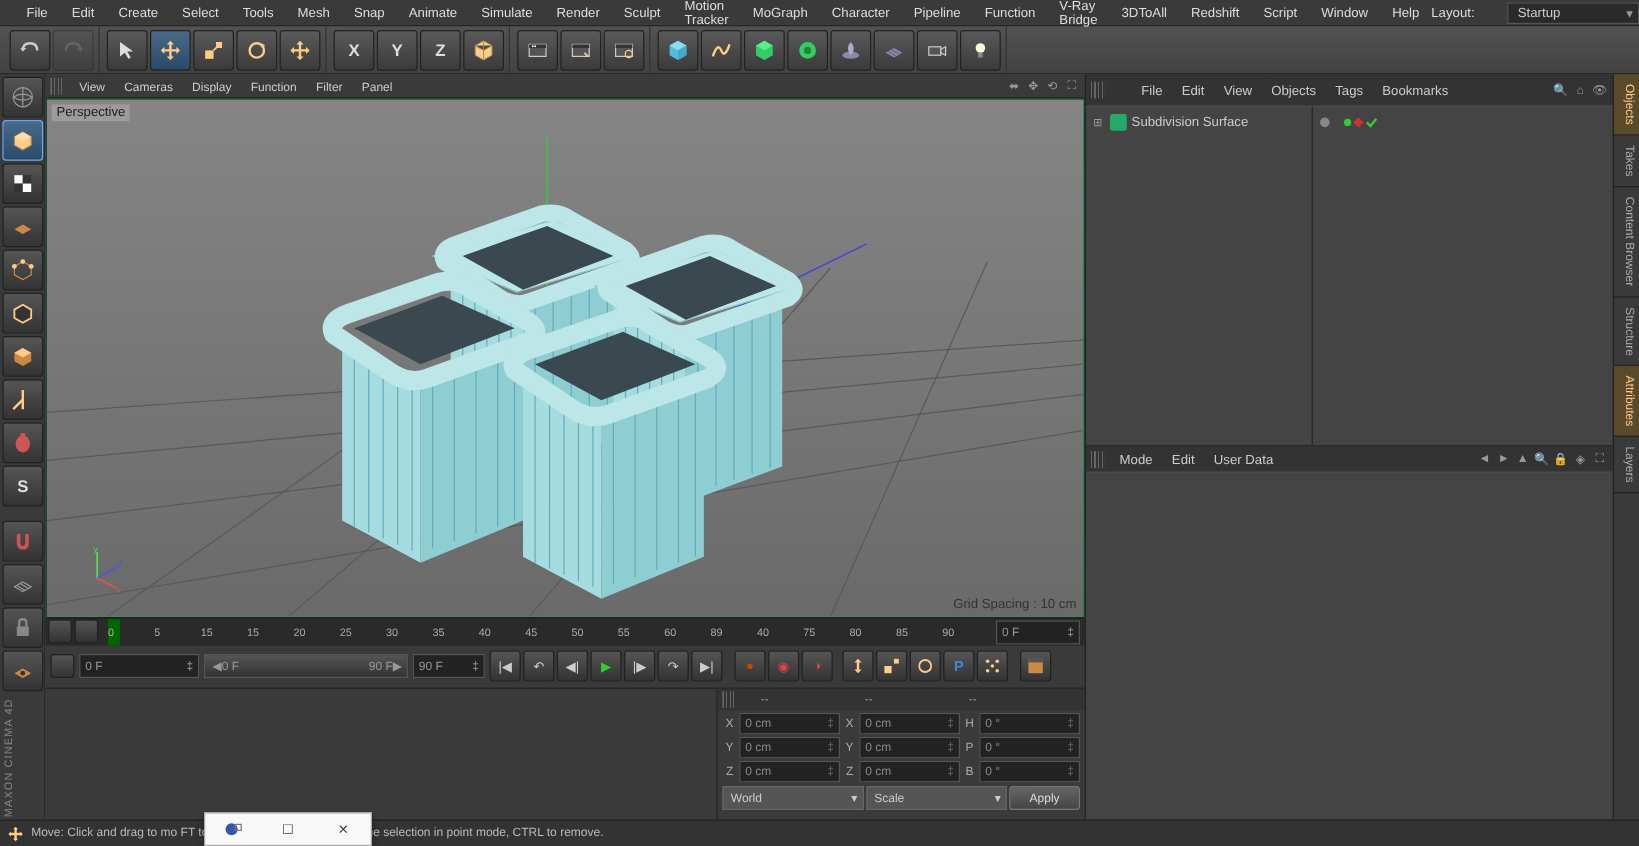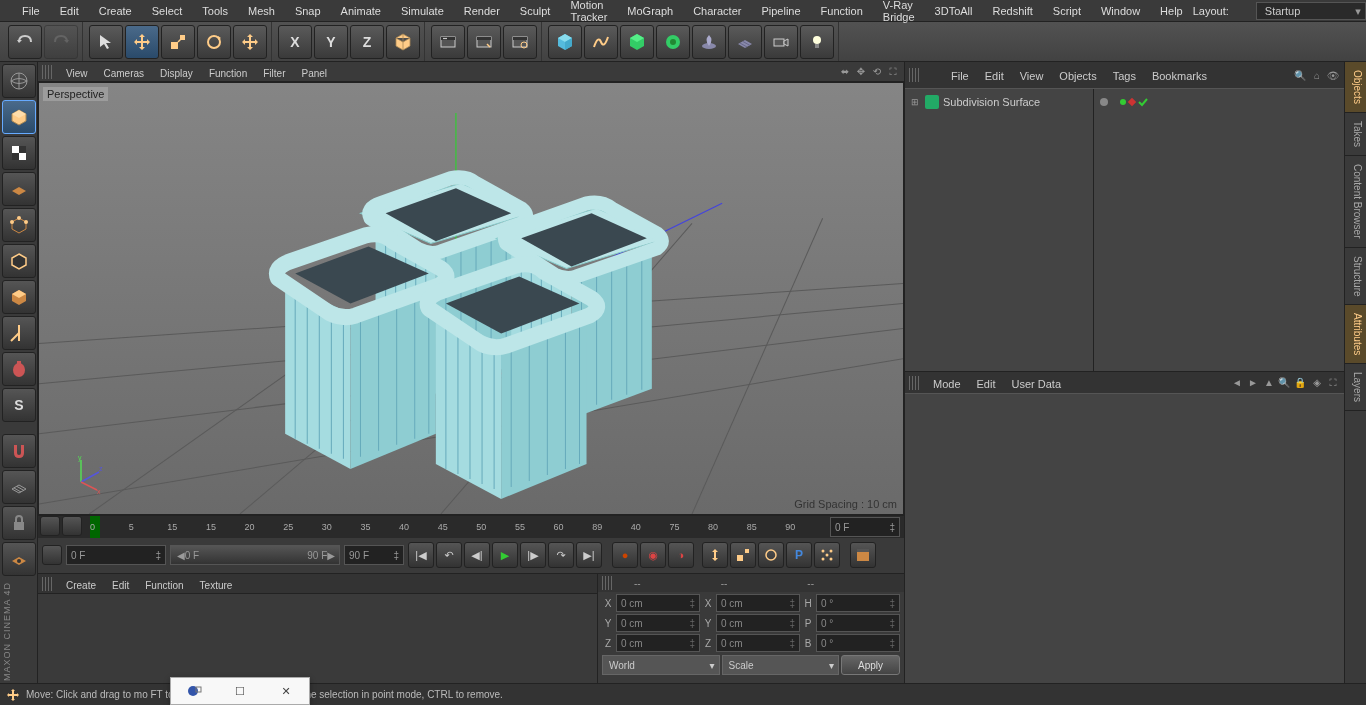--- a/index.html
+++ b/index.html
@@ -592,24 +592,20 @@
             <svg width="16" height="16">
               <rect x="2" y="2" width="12" height="12" fill="#c84"></rect>
               <rect x="2" y="2" width="12" height="3" fill="#555"></rect>
             </svg>
           </div>
       </div>
     </div>
 
     <div class="material-area">
       <div class="mat-panel">
-        <div class="mat-header">
-          <span class="grip"></span>
-          <span id="mat-menus"><span class="view-menu">Create</span><span class="view-menu">Edit</span><span class="view-menu">Function</span><span class="view-menu">Texture</span></span>
-        </div>
       </div>
       <div class="coord-panel">
         <div class="coord-header">
           <span class="grip"></span>
           <span>--</span>
           <span style="margin-left:60px">--</span>
           <span style="margin-left:60px">--</span>
         </div>
         <div class="coord-body" id="coord-rows">
             <div class="coord-row">

